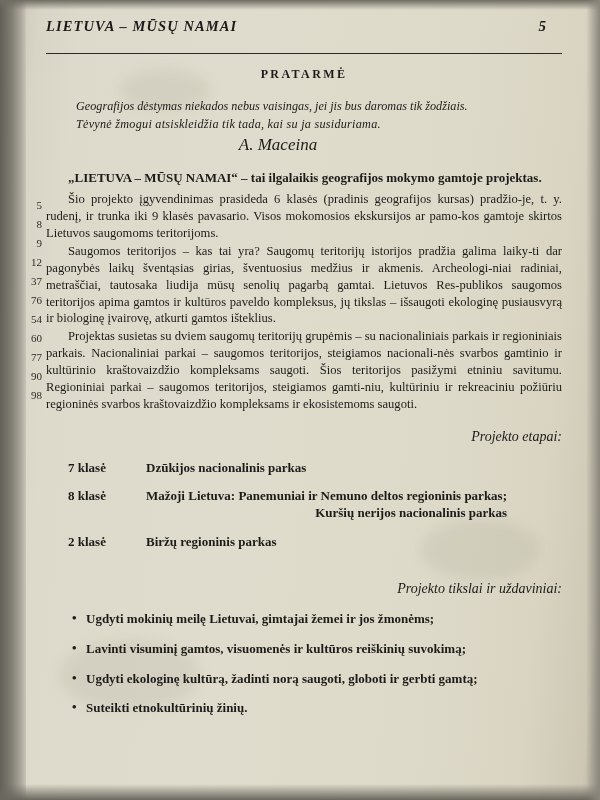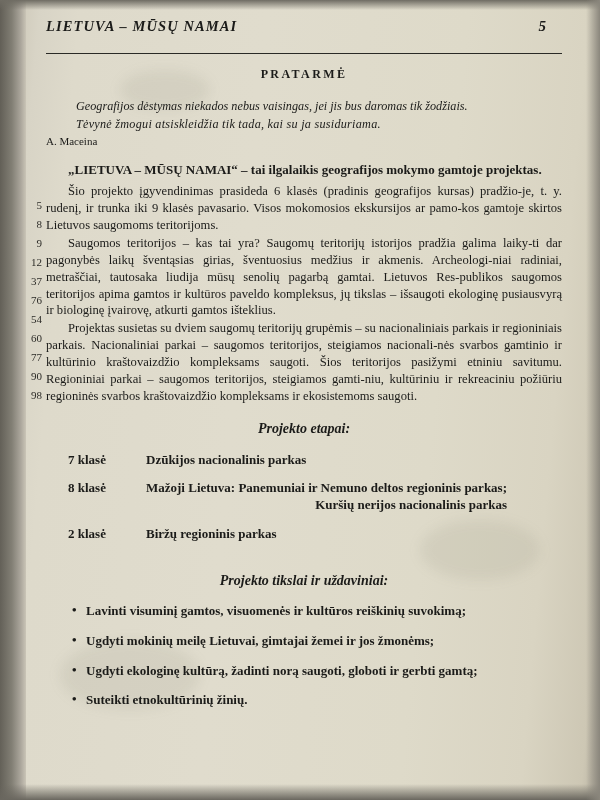--- a/index.html
+++ b/index.html
@@ -86,44 +86,45 @@
 
   .epigraph {
     font-style: italic;
     font-size: 12.2px;
     line-height: 1.45;
     margin: 0 10px 0 30px;
     text-align: justify;
   }
   .epigraph .l2 { letter-spacing: .25px; }
   .epigraph-author {
-    text-align: left;
-    font-size: 11px;
+    text-align: center;
+    font-size: 17px;
     margin: 2px 52px 14px 0;
+    font-style: italic;
   }
 
   p.body {
     font-size: 12.6px;
     line-height: 1.345;
     text-align: justify;
     margin: 0 0 1px 0;
     text-indent: 22px;
     hyphens: manual;
   }
   p.lead {
     font-weight: bold;
     font-size: 13px;
     line-height: 1.35;
     margin-bottom: 4px;
   }
 
   h2.section {
-    text-align: center;
-    font-style: italic;
-    font-weight: bold;
+    text-align: right;
+    font-style: italic;
+    font-weight: normal;
     font-size: 14px;
     margin: 16px 0 14px 0;
   }
   h2.section.tall { margin: 20px 0 14px 0; }
 
   table.stages {
     margin: 0 0 0 22px;
     border-collapse: collapse;
     font-size: 13px;
   }
@@ -250,20 +251,20 @@
       <tr>
         <td class="grade">2 klasė</td>
         <td class="park">Biržų regioninis parkas</td>
       </tr>
     </tbody>
       </table>
 
     <h2 class="section tall">Projekto tikslai ir uždaviniai:</h2>
 
     <ul class="goals">
+      <li>Ugdyti mokinių meilę Lietuvai, gimtajai žemei ir jos žmonėms;</li>
       <li>Lavinti visuminį gamtos, visuomenės ir kultūros reiškinių suvokimą;</li>
-      <li>Ugdyti mokinių meilę Lietuvai, gimtajai žemei ir jos žmonėms;</li>
       <li>Ugdyti ekologinę kultūrą, žadinti norą saugoti, globoti ir gerbti gamtą;</li>
       <li>Suteikti etnokultūrinių žinių.</li>
     </ul>
 
   </div>
 </div>
 
 </body></html>

